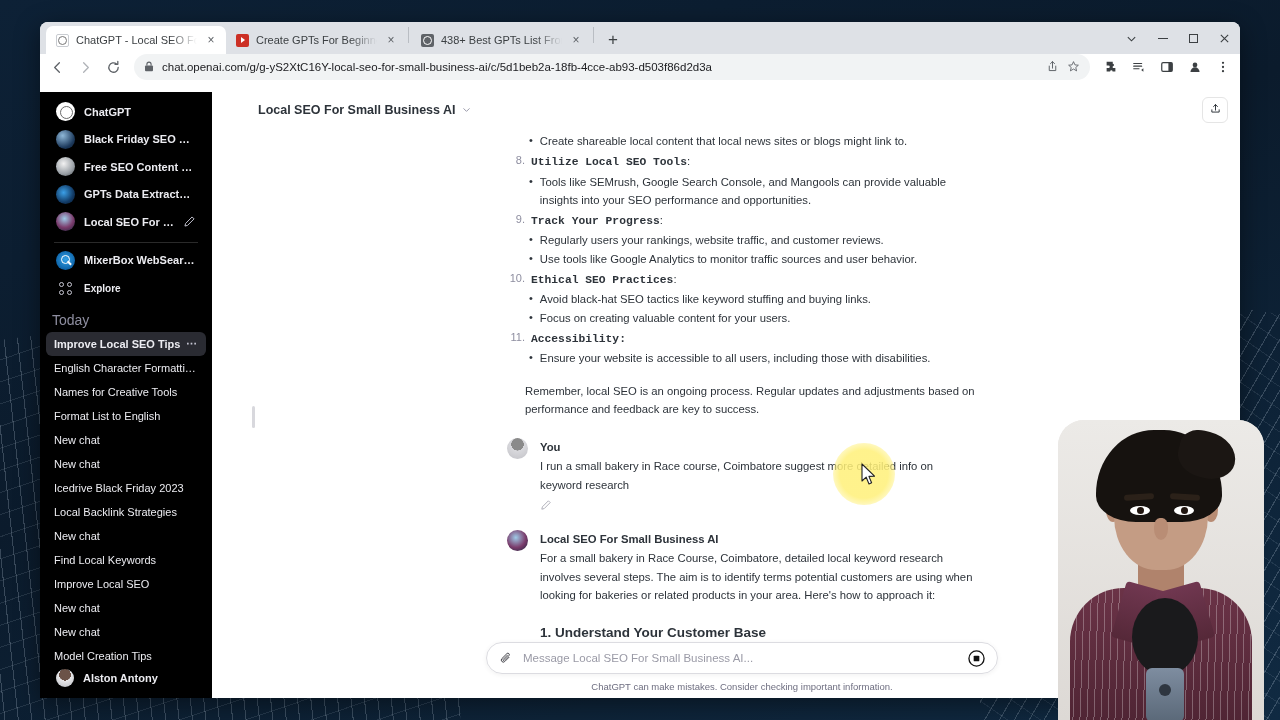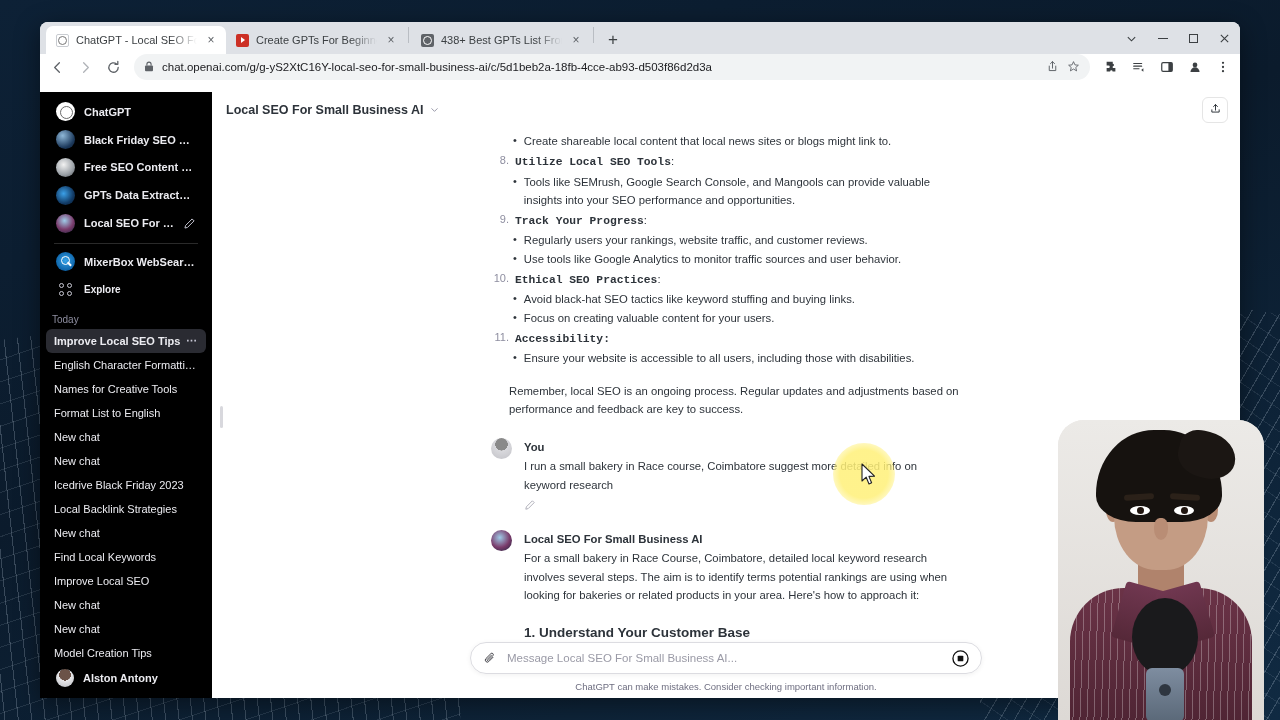--- a/index.html
+++ b/index.html
@@ -205,21 +205,21 @@
     font-size: 10px; font-weight: 700; color: #ececf1;
   }
   .grid4 {
     width: 19px; height: 19px; flex: 0 0 19px;
     display: grid; grid-template-columns: 1fr 1fr; grid-template-rows: 1fr 1fr;
     gap: 3px; padding: 3px;
   }
   .grid4 i { border: 1.2px solid #c9c9d4; border-radius: 50%; display: block; }
 
   .sec-title {
-    font-size: 10px; color: #8e8ea0; padding: 10px 12px 4px; font-weight: 400;
+    font-size: 14px; color: #8e8ea0; padding: 10px 12px 4px; font-weight: 400;
   }
   .chat-list { overflow: hidden; flex: 1 1 auto; }
   .chat-item {
     height: 24px; margin: 0 6px; padding: 0 8px;
     display: flex; align-items: center;
     font-size: 11px; color: #ececf1;
     border-radius: 6px;
     white-space: nowrap; overflow: hidden;
   }
   .chat-item.active { background: #2a2b32; font-weight: 600; }
@@ -236,20 +236,21 @@
     width: 18px; height: 18px; flex: 0 0 18px; border-radius: 50%;
     background: radial-gradient(circle at 50% 35%, #caa happy, #5a4a42);
     background: radial-gradient(circle at 50% 32%, #6b5348 38%, #e8e8ea 39%, #b9bcc2 100%);
   }
 
   
   .main {
     flex: 1 1 auto; position: relative; background: #fff;
     display: flex; flex-direction: column;
     min-width: 0;
+    margin-left: 32px;
   }
   .main-header {
     height: 36px; flex: 0 0 36px;
     display: flex; align-items: center;
     padding: 0 14px;
     font-size: 12.5px; font-weight: 700; color: #2d333a;
     position: relative; z-index: 3; background: #fff;
   }
   .main-header .chev { font-size: 9px; color: #8e8ea0; margin-left: 6px; }
   .share-btn {
@@ -727,21 +728,21 @@
                     <path d="M11.2 2.4 L13.6 4.8 L5.6 12.8 L2.4 13.6 L3.2 10.4 Z" fill="none" stroke="#a8a8b3" stroke-width="1.2" stroke-linejoin="round"></path>
                   </svg>
               </div>
             </div>
           </div>
 
           <div class="msg">
             <span class="m-av bot"></span>
             <div class="m-body">
               <div class="m-name">Local SEO For Small Business AI</div>
-              <div class="m-text">For a small bakery in Race Course, Coimbatore, detailed local keyword research involves several steps. The aim is to identify terms potential rankings are using when looking for bakeries or related products in your area. Here's how to approach it:</div>
+              <div class="m-text">For a small bakery in Race Course, Coimbatore, detailed local keyword research involves several steps. The aim is to identify terms potential customers are using when looking for bakeries or related products in your area. Here's how to approach it:</div>
               <div class="h3head">1. Understand Your Customer Base</div>
 
             </div>
           </div>
 
         </div>
       </div>
 
       <div class="composer-wrap">
         <div class="composer">

